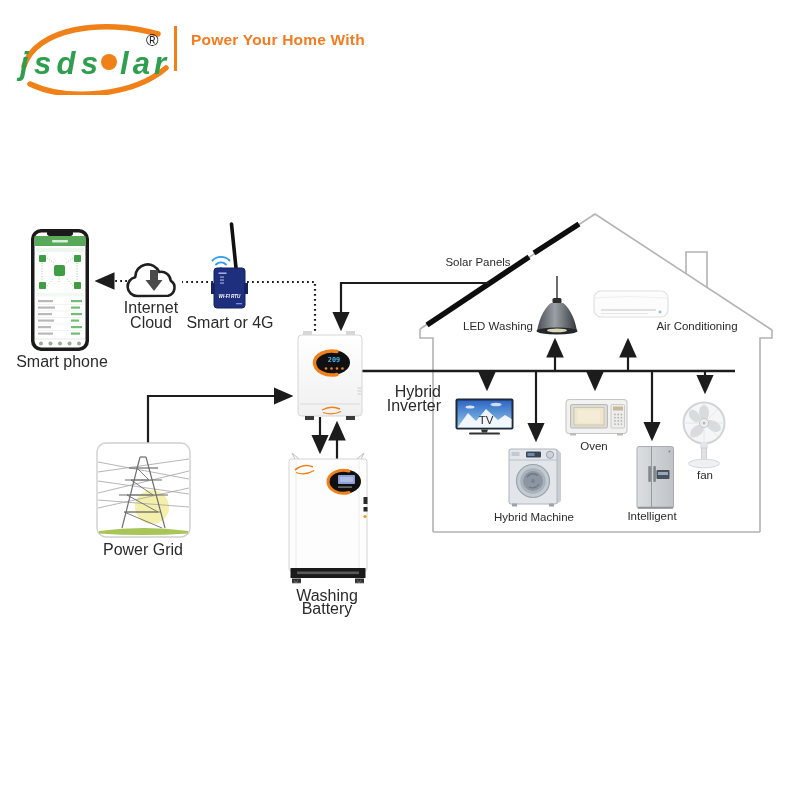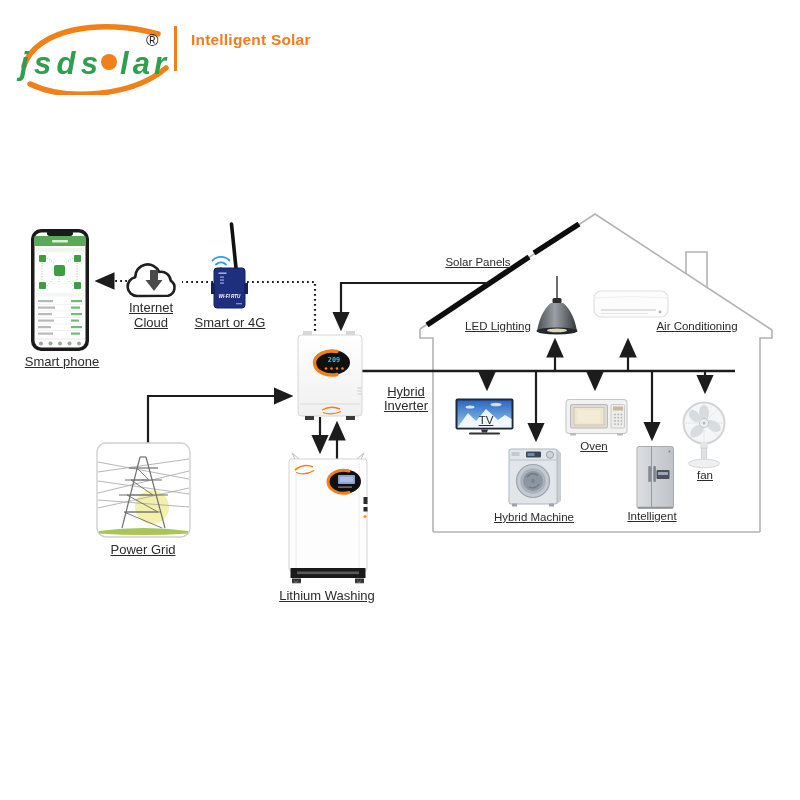--- a/index.html
+++ b/index.html
@@ -1,41 +1,41 @@
 <!DOCTYPE html>
 <html><head>
 <meta charset="utf-8">
 <style>
   html,body{margin:0;padding:0;background:#fff;}
   .canvas{position:relative;width:800px;height:800px;background:#ffffff;overflow:hidden;
           font-family:"Liberation Sans",sans-serif;}
   .abs{position:absolute;}
-  .lbl{position:absolute;color:#2b2b2b;font-size:11.5px;text-align:center;line-height:13px;text-decoration:underline;}
-  .lbl.big{font-size:13px;}
+  .lbl{position:absolute;color:#2b2b2b;font-size:11.5px;text-align:center;line-height:13px;}
+  .lbl.big{font-size:16px;}
   .tagline{position:absolute;left:191px;top:30px;color:#f47b20;font-weight:bold;
            font-size:15.5px;line-height:19.5px;letter-spacing:.2px;}
   .divider{position:absolute;left:174px;top:26px;width:3px;height:45px;background:#f08119;}
   svg{display:block;}
 </style>
 </head>
 <body>
 
 <div class="canvas">
 
   <svg class="abs" style="left:8px;top:10px" width="175" height="85" viewBox="0 0 175 85">
     <path d="M 16,56 C 28,18 95,8 150,24" stroke="#f08119" stroke-width="5.5" fill="none" stroke-linecap="round"></path>
     <path d="M 22,74 C 60,92 125,86 158,58" stroke="#f08119" stroke-width="5.5" fill="none" stroke-linecap="round"></path>
     <text x="12" y="64" font-size="31" font-style="italic" font-weight="bold" fill="#2f9e4e" textLength="78">jsds</text>
     <circle cx="101" cy="52" r="8" fill="#f08119"></circle>
     <text x="112" y="64" font-size="31" font-style="italic" font-weight="bold" fill="#2f9e4e" textLength="46">lar</text>
     <text x="138" y="36" font-size="17" fill="#222">®</text>
   </svg>
   <div class="divider"></div>
   <div class="tagline">
-    <div>Intelligent Solar</div>
+    <div>Power Your Home With</div>
   </div>
 
   <svg class="abs" style="left:0;top:0" width="800" height="800" viewBox="0 0 800 800">
     <defs>
       <marker id="arw" markerWidth="9" markerHeight="8" refX="7.5" refY="4" orient="auto">
         <path d="M0,0 L9,4 L0,8 z" fill="#1c1c1c"></path>
       </marker>
       <linearGradient id="tvGrad" x1="0" y1="0" x2="0" y2="1">
         <stop offset="0" stop-color="#2c66c4"></stop>
           <stop offset="1" stop-color="#93c9ec"></stop>
@@ -371,27 +371,27 @@
     </g>
   </svg>
 
   <div class="lbl big" style="left:12px;top:355px;width:100px">Smart phone</div>
   <div class="lbl big" style="left:114px;top:301px;width:74px;line-height:14.5px">
     <div>Internet</div>
     <div>Cloud</div>
   </div>
   <div class="lbl big" style="left:180px;top:316px;width:100px">Smart or 4G</div>
   <div class="lbl" style="left:437px;top:256px;width:82px">Solar Panels</div>
-  <div class="lbl big" style="left:371px;top:385px;width:70px;text-align:center;line-height:14px">
+  <div class="lbl big" style="left:371px;top:385px;width:70px;text-align:right;line-height:14px">
     <div>Hybrid</div>
     <div>Inverter</div>
   </div>
   <div class="lbl big" style="left:93px;top:543px;width:100px">Power Grid</div>
-  <div class="lbl big" style="left:272px;top:589px;width:110px">Lithium Washing</div>
-  <div class="lbl" style="left:454px;top:320px;width:88px">LED Lighting</div>
+  <div class="lbl big" style="left:272px;top:589px;width:110px">Washing Battery</div>
+  <div class="lbl" style="left:454px;top:320px;width:88px">LED Washing</div>
   <div class="lbl" style="left:650px;top:320px;width:94px">Air Conditioning</div>
   <div class="lbl" style="left:461px;top:414px;width:50px">TV</div>
   <div class="lbl" style="left:478px;top:511px;width:112px">Hybrid Machine</div>
   <div class="lbl" style="left:568px;top:440px;width:52px">Oven</div>
   <div class="lbl" style="left:607px;top:510px;width:90px">Intelligent</div>
   <div class="lbl" style="left:680px;top:469px;width:50px">fan</div>
 
 </div>
 
 </body></html>

